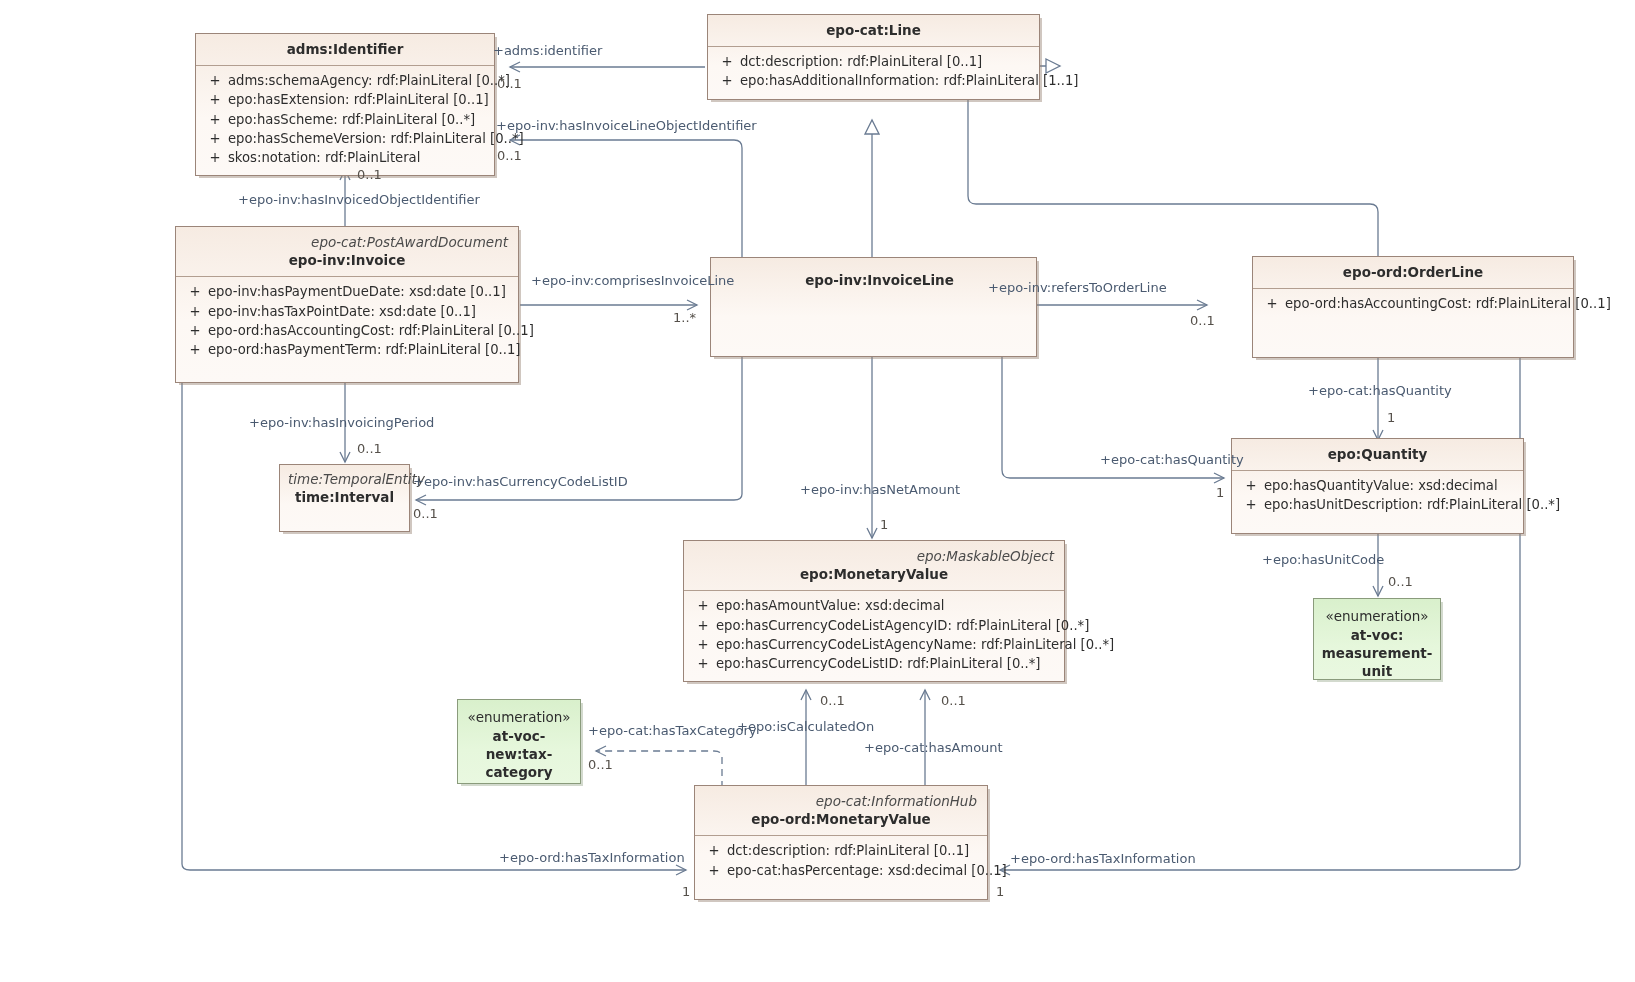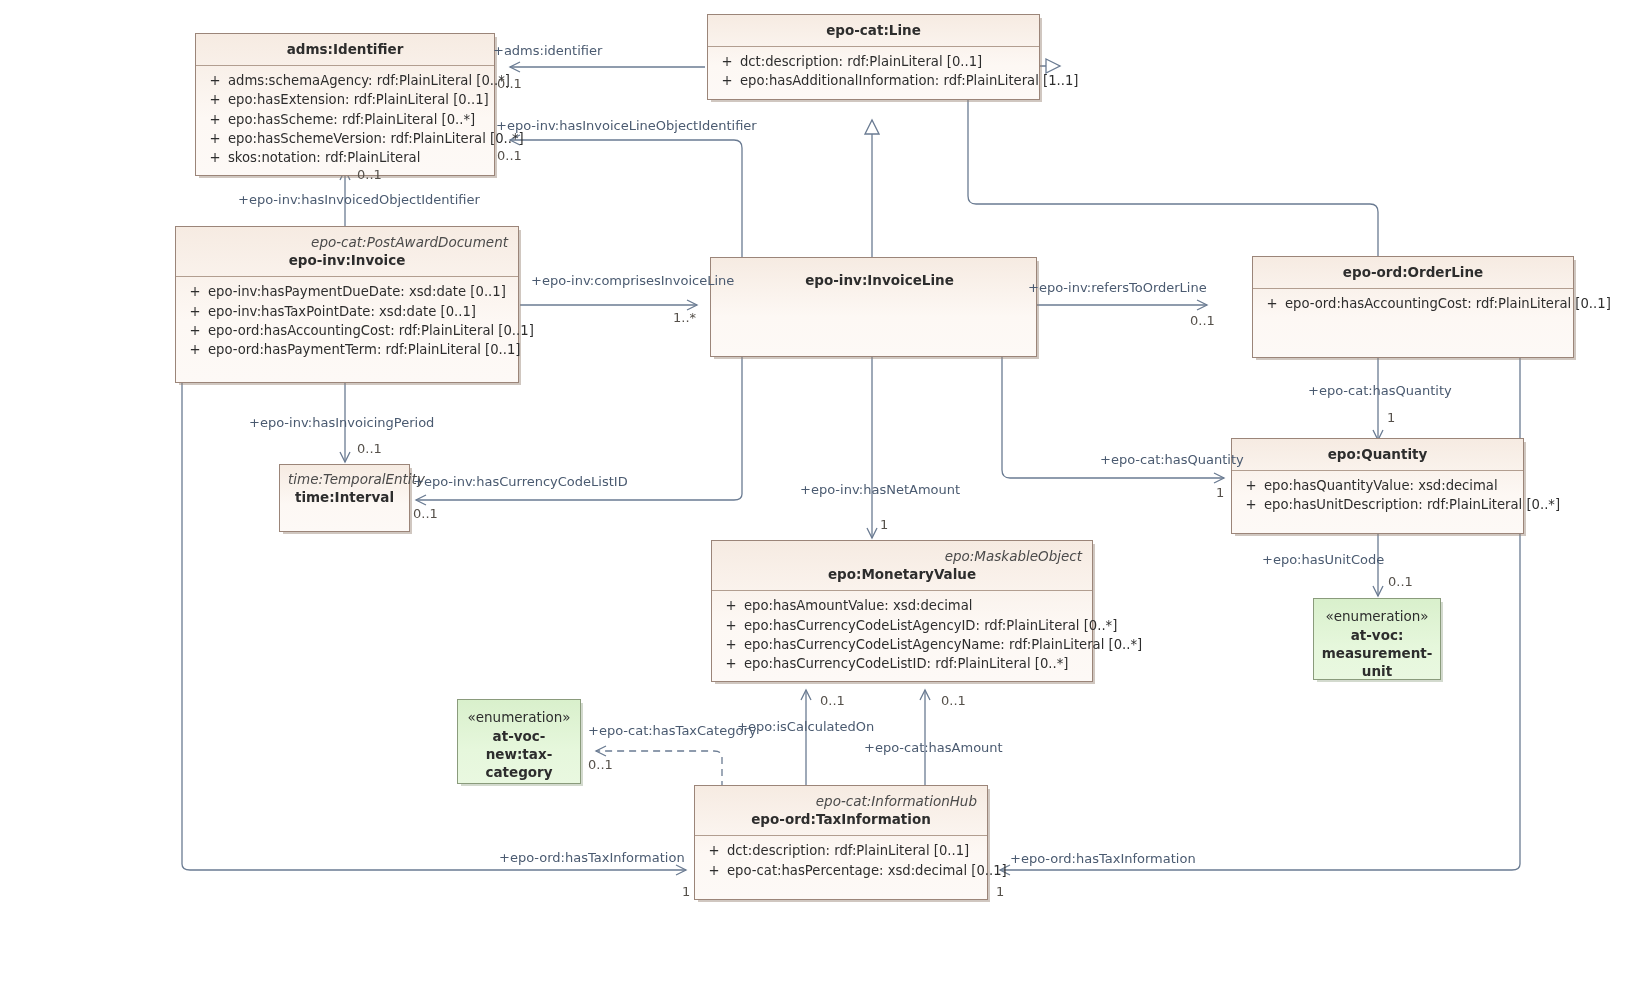--- a/index.html
+++ b/index.html
@@ -258,21 +258,21 @@
     </div>
   </div>
 
   <div class="uml-class" style="left:279px; top:464px; width:131px; height:68px;">
     <div class="cls-header nodiv" style="padding:5px 8px;">
       <span class="stereo-italic leftal">time:TemporalEntity</span>
       <span class="cls-name">time:Interval</span>
     </div>
   </div>
 
-  <div class="uml-class" style="left:683px; top:540px; width:382px;margin-left:28px;">
+  <div class="uml-class" style="left:683px; top:540px; width:382px;">
     <div class="cls-header">
       <span class="stereo-italic">epo:MaskableObject</span>
       <span class="cls-name">epo:MonetaryValue</span>
     </div>
     <div class="attrs">
       <div class="attr">
           <span class="plus">+</span>
           <span class="txt">epo:hasAmountValue: xsd:decimal</span>
         </div>
       <div class="attr">
@@ -286,21 +286,21 @@
       <div class="attr">
           <span class="plus">+</span>
           <span class="txt">epo:hasCurrencyCodeListID: rdf:PlainLiteral [0..*]</span>
         </div>
     </div>
   </div>
 
   <div class="uml-class" style="left:694px; top:785px; width:294px; height:115px;">
     <div class="cls-header">
       <span class="stereo-italic">epo-cat:InformationHub</span>
-      <span class="cls-name">epo-ord:TaxInformation</span>
+      <span class="cls-name">epo-ord:MonetaryValue</span>
     </div>
     <div class="attrs">
       <div class="attr">
           <span class="plus">+</span>
           <span class="txt">dct:description: rdf:PlainLiteral [0..1]</span>
         </div>
       <div class="attr">
           <span class="plus">+</span>
           <span class="txt">epo-cat:hasPercentage: xsd:decimal [0..1]</span>
         </div>
@@ -328,21 +328,21 @@
 
   <div class="edge-label" style="left:496px; top:118px;">+epo-inv:hasInvoiceLineObjectIdentifier</div>
   <div class="mult-label" style="left:497px; top:148px;">0..1</div>
 
   <div class="edge-label" style="left:238px; top:192px;">+epo-inv:hasInvoicedObjectIdentifier</div>
   <div class="mult-label" style="left:357px; top:167px;">0..1</div>
 
   <div class="edge-label" style="left:531px; top:273px;">+epo-inv:comprisesInvoiceLine</div>
   <div class="mult-label" style="left:673px; top:310px;">1..*</div>
 
-  <div class="edge-label" style="left:1028px; top:280px;">+epo-inv:refersToOrderLine</div>
+  <div class="edge-label" style="left:988px; top:280px;">+epo-inv:refersToOrderLine</div>
   <div class="mult-label" style="left:1190px; top:313px;">0..1</div>
 
   <div class="edge-label" style="left:249px; top:415px;">+epo-inv:hasInvoicingPeriod</div>
   <div class="mult-label" style="left:357px; top:441px;">0..1</div>
 
   <div class="edge-label" style="left:413px; top:474px;">+epo-inv:hasCurrencyCodeListID</div>
   <div class="mult-label" style="left:413px; top:506px;">0..1</div>
 
   <div class="edge-label" style="left:1308px; top:383px;">+epo-cat:hasQuantity</div>
   <div class="mult-label" style="left:1387px; top:410px;">1</div>

